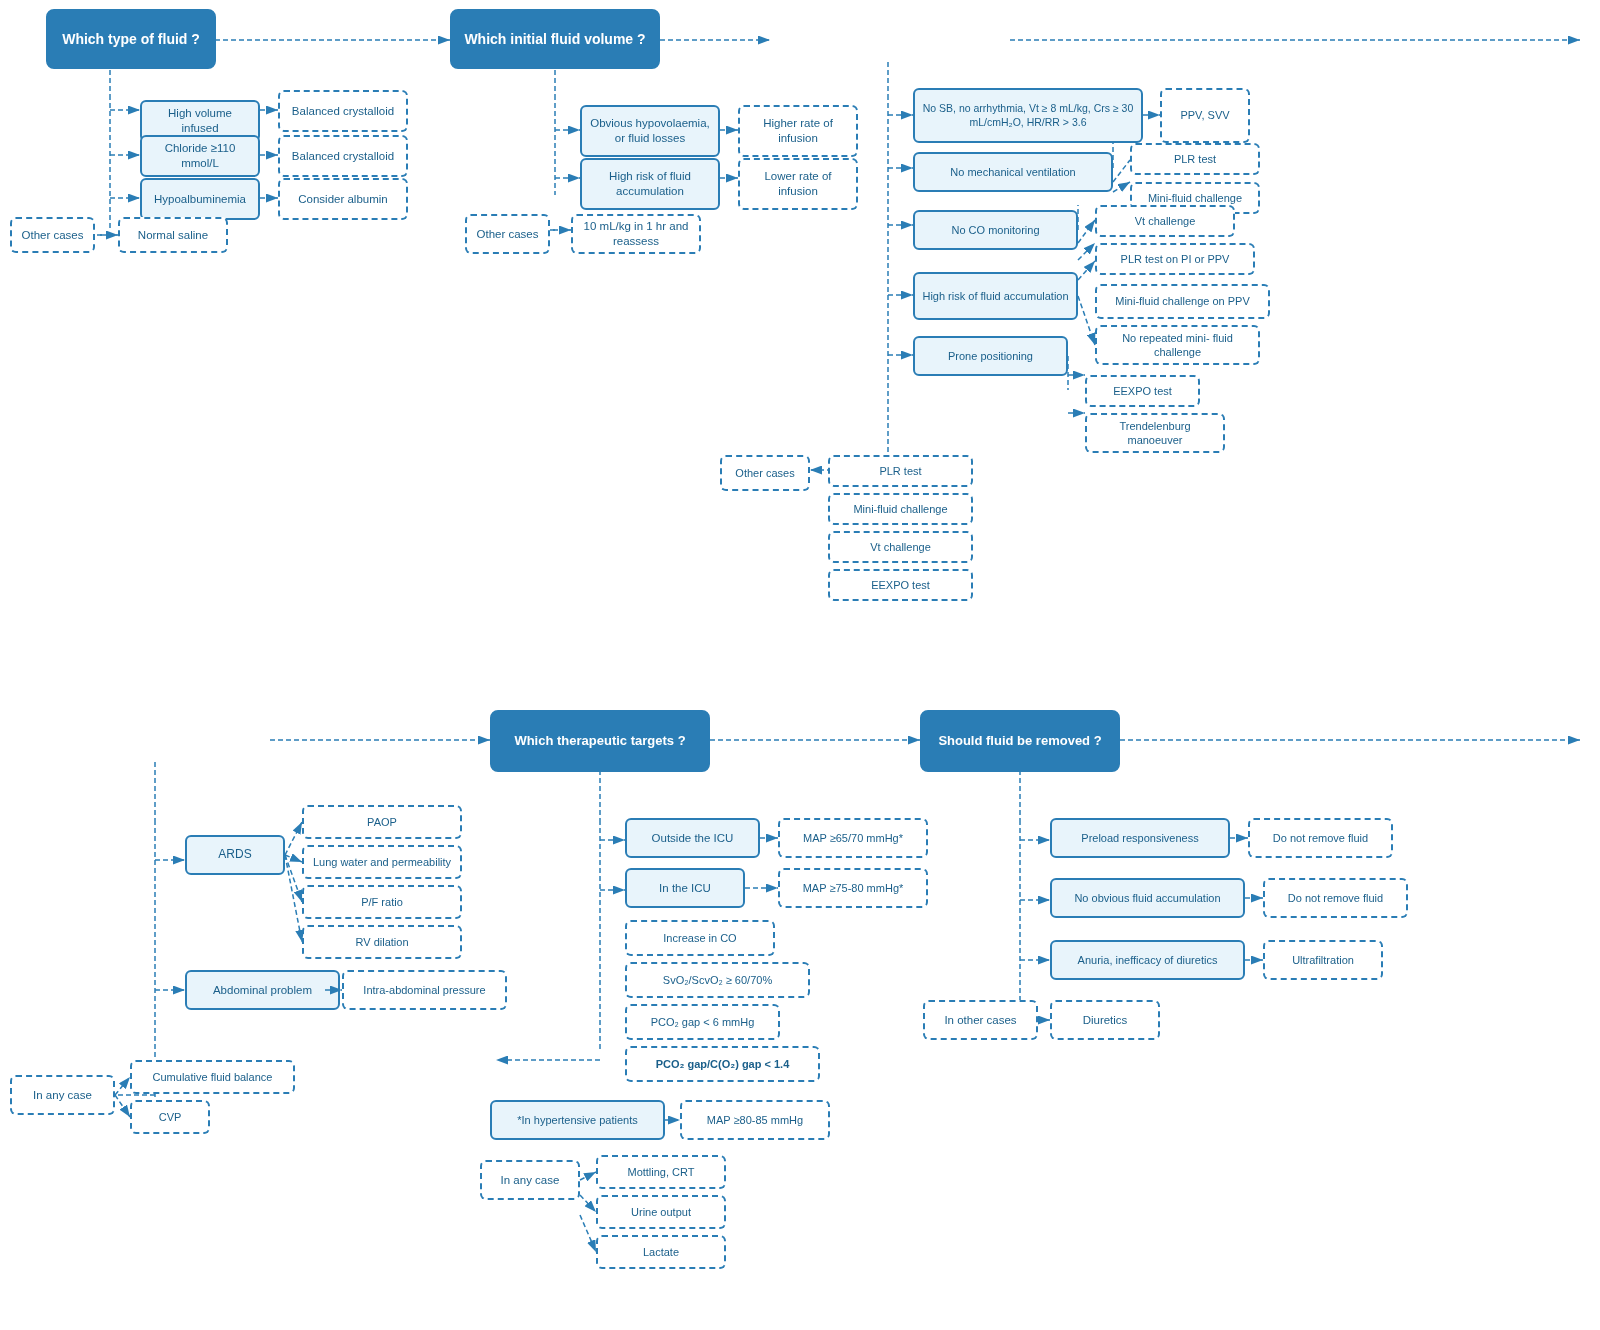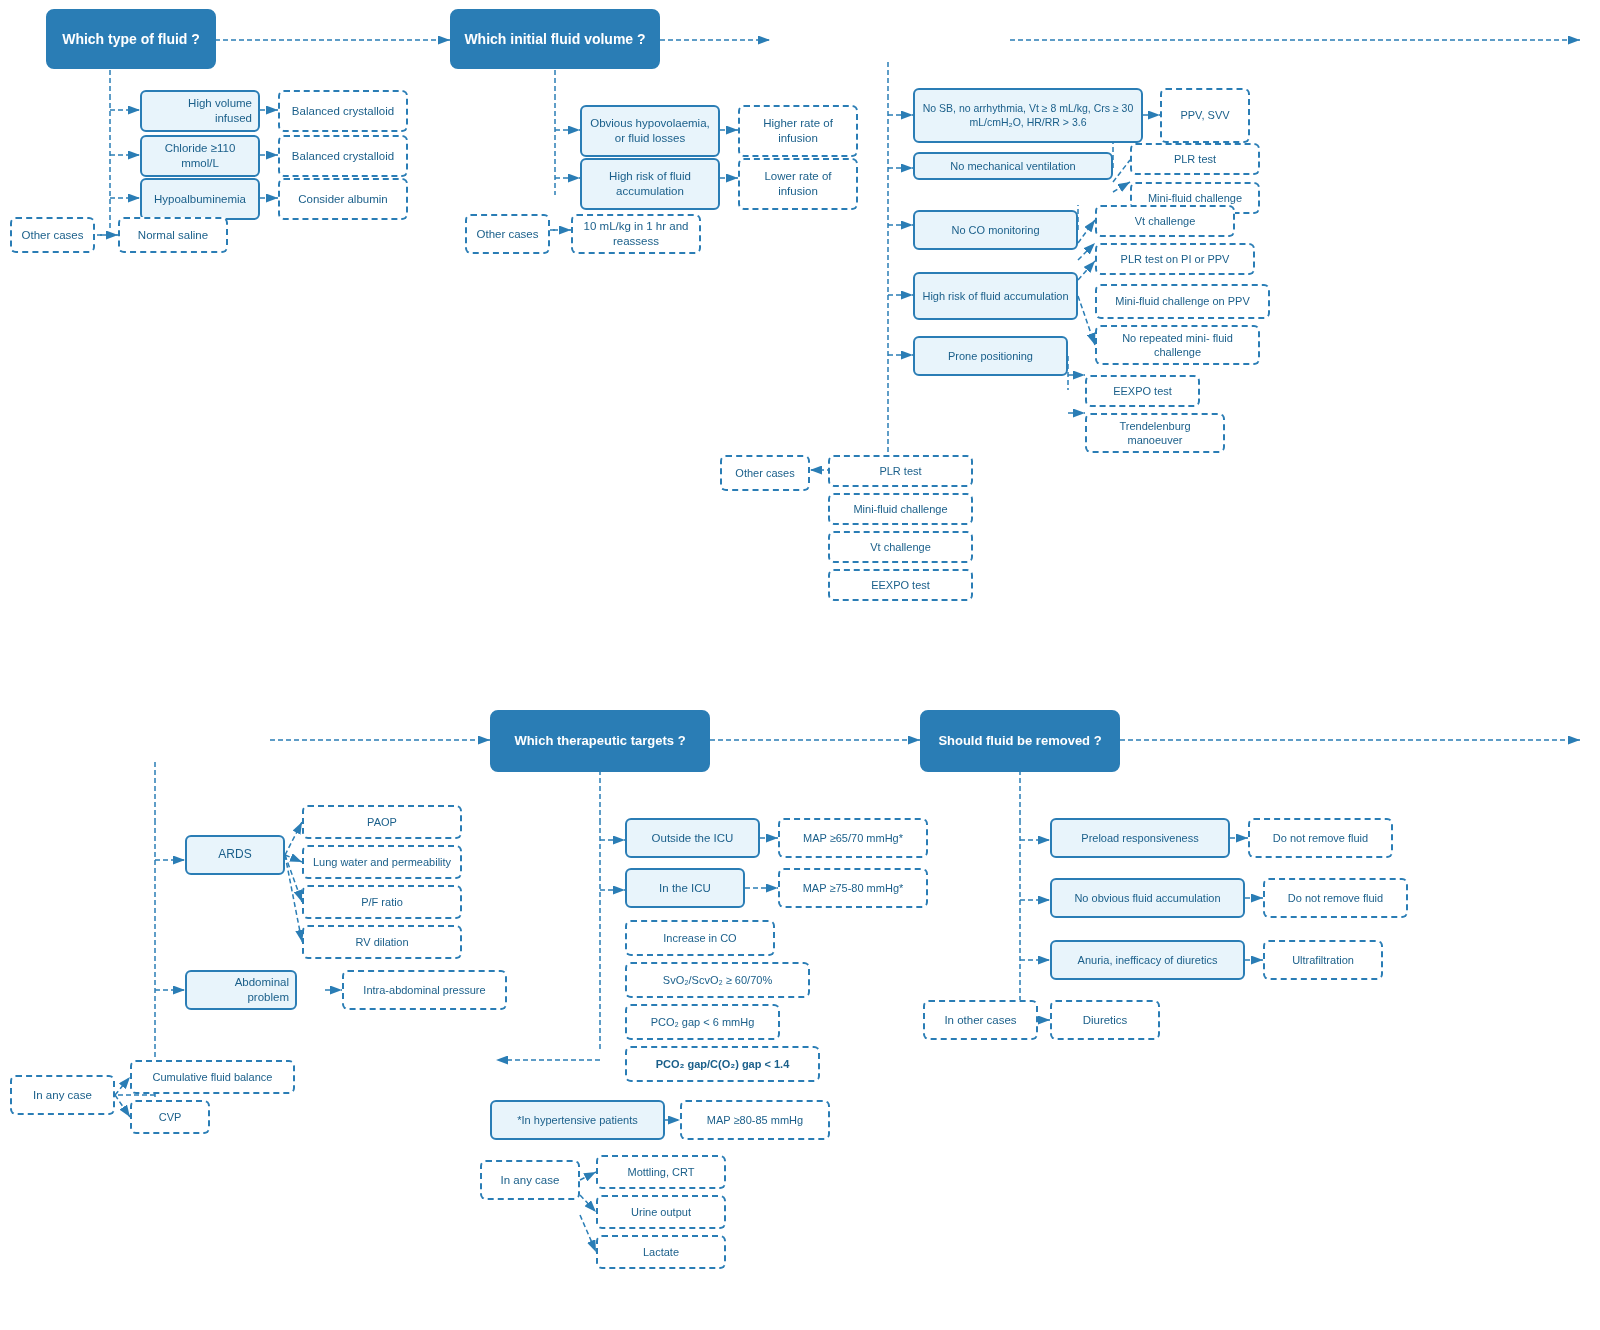--- a/index.html
+++ b/index.html
@@ -147,21 +147,21 @@
     <line x1="1020" y1="900" x2="1050" y2="900" stroke="#2a7db5" stroke-width="1.5" stroke-dasharray="5,3" marker-end="url(#arrowhead)"></line>
     <line x1="1020" y1="960" x2="1050" y2="960" stroke="#2a7db5" stroke-width="1.5" stroke-dasharray="5,3" marker-end="url(#arrowhead)"></line>
     <line x1="1020" y1="1010" x2="948" y2="1010" stroke="#2a7db5" stroke-width="1.5" stroke-dasharray="5,3" marker-end="url(#arrowhead)"></line>
   </svg>
 
   <div class="node header-node" style="left:46px; top:9px; width:170px; height:60px; font-size:14px;">
     <span>Which type
 of fluid ?</span>
   </div>
 
-  <div class="node solid-border" style="left:140px; top:90px; width:120px; height:42px; font-size:11.5px;text-align:right;">High volume infused</div>
+  <div class="node solid-border" style="left:140px; top:100px; width:120px; height:42px; font-size:11.5px;">High volume infused</div>
   <div class="node" style="left:278px; top:90px; width:130px; height:42px; font-size:11.5px;">Balanced crystalloid</div>
 
   <div class="node solid-border" style="left:140px; top:135px; width:120px; height:42px; font-size:11.5px;">Chloride ≥110 mmol/L</div>
   <div class="node" style="left:278px; top:135px; width:130px; height:42px; font-size:11.5px;">Balanced crystalloid</div>
 
   <div class="node solid-border" style="left:140px; top:178px; width:120px; height:42px; font-size:11.5px;">Hypoalbuminemia</div>
   <div class="node" style="left:278px; top:178px; width:130px; height:42px; font-size:11.5px;">Consider albumin</div>
 
   <div class="node" style="left:10px; top:217px; width:85px; height:36px; font-size:11.5px;">Other cases</div>
   <div class="node" style="left:118px; top:217px; width:110px; height:36px; font-size:11.5px;">Normal saline</div>
@@ -183,21 +183,21 @@
 cases</div>
   <div class="node" style="left:571px; top:214px; width:130px; height:40px; font-size:11.5px;">10 mL/kg in 1 hr
 and reassess</div>
 
 
   <div class="node solid-border" style="left:913px; top:88px; width:230px; height:55px; font-size:10.5px;">No SB, no arrhythmia, Vt ≥ 8 mL/kg,
 Crs ≥ 30 mL/cmH₂O, HR/RR &gt; 3.6</div>
   <div class="node" style="left:1160px; top:88px; width:90px; height:55px; font-size:11px;">PPV,
 SVV</div>
 
-  <div class="node solid-border" style="left:913px; top:152px; width:200px; height:28px; font-size:11px;">No mechanical ventilation</div>
+  <div class="node solid-border" style="left:913px; top:152px; width:200px; height:40px; font-size:11px;">No mechanical ventilation</div>
   <div class="node" style="left:1130px; top:143px; width:130px; height:32px; font-size:11px;">PLR test</div>
   <div class="node" style="left:1130px; top:182px; width:130px; height:32px; font-size:11px;">Mini-fluid challenge</div>
 
   <div class="node solid-border" style="left:913px; top:210px; width:165px; height:40px; font-size:11px;">No CO monitoring</div>
   <div class="node" style="left:1095px; top:205px; width:140px; height:32px; font-size:11px;">Vt challenge</div>
   <div class="node" style="left:1095px; top:243px; width:160px; height:32px; font-size:11px;">PLR test on PI or PPV</div>
   <div class="node" style="left:1095px; top:284px; width:175px; height:35px; font-size:11px;">Mini-fluid challenge on PPV</div>
 
   <div class="node solid-border" style="left:913px; top:272px; width:165px; height:48px; font-size:11px;">High risk of fluid
 accumulation</div>
@@ -215,21 +215,21 @@
   <div class="node" style="left:828px; top:531px; width:145px; height:32px; font-size:11px;">Vt challenge</div>
   <div class="node" style="left:828px; top:569px; width:145px; height:32px; font-size:11px;">EEXPO test</div>
 
 
   <div class="node solid-border" style="left:185px; top:835px; width:100px; height:40px; font-size:12px;">ARDS</div>
   <div class="node" style="left:302px; top:805px; width:160px; height:34px; font-size:11px;">PAOP</div>
   <div class="node" style="left:302px; top:845px; width:160px; height:34px; font-size:11px;">Lung water and permeability</div>
   <div class="node" style="left:302px; top:885px; width:160px; height:34px; font-size:11px;">P/F ratio</div>
   <div class="node" style="left:302px; top:925px; width:160px; height:34px; font-size:11px;">RV dilation</div>
 
-  <div class="node solid-border" style="left:185px; top:970px; width:112px; height:40px; font-size:11.5px;text-align:right;">Abdominal problem</div>
+  <div class="node solid-border" style="left:185px; top:970px; width:155px; height:40px; font-size:11.5px;text-align:right;">Abdominal problem</div>
   <div class="node" style="left:342px; top:970px; width:165px; height:40px; font-size:11px;">Intra-abdominal pressure</div>
 
   <div class="node" style="left:10px; top:1075px; width:105px; height:40px; font-size:11.5px;">In any case</div>
   <div class="node" style="left:130px; top:1060px; width:165px; height:34px; font-size:11px;">Cumulative fluid balance</div>
   <div class="node" style="left:130px; top:1100px; width:80px; height:34px; font-size:11px;">CVP</div>
 
   <div class="node header-node" style="left:490px; top:710px; width:220px; height:62px; font-size:13px;">Which therapeutic
 targets ?</div>
 
   <div class="node solid-border" style="left:625px; top:818px; width:135px; height:40px; font-size:11.5px;">Outside the ICU</div>

